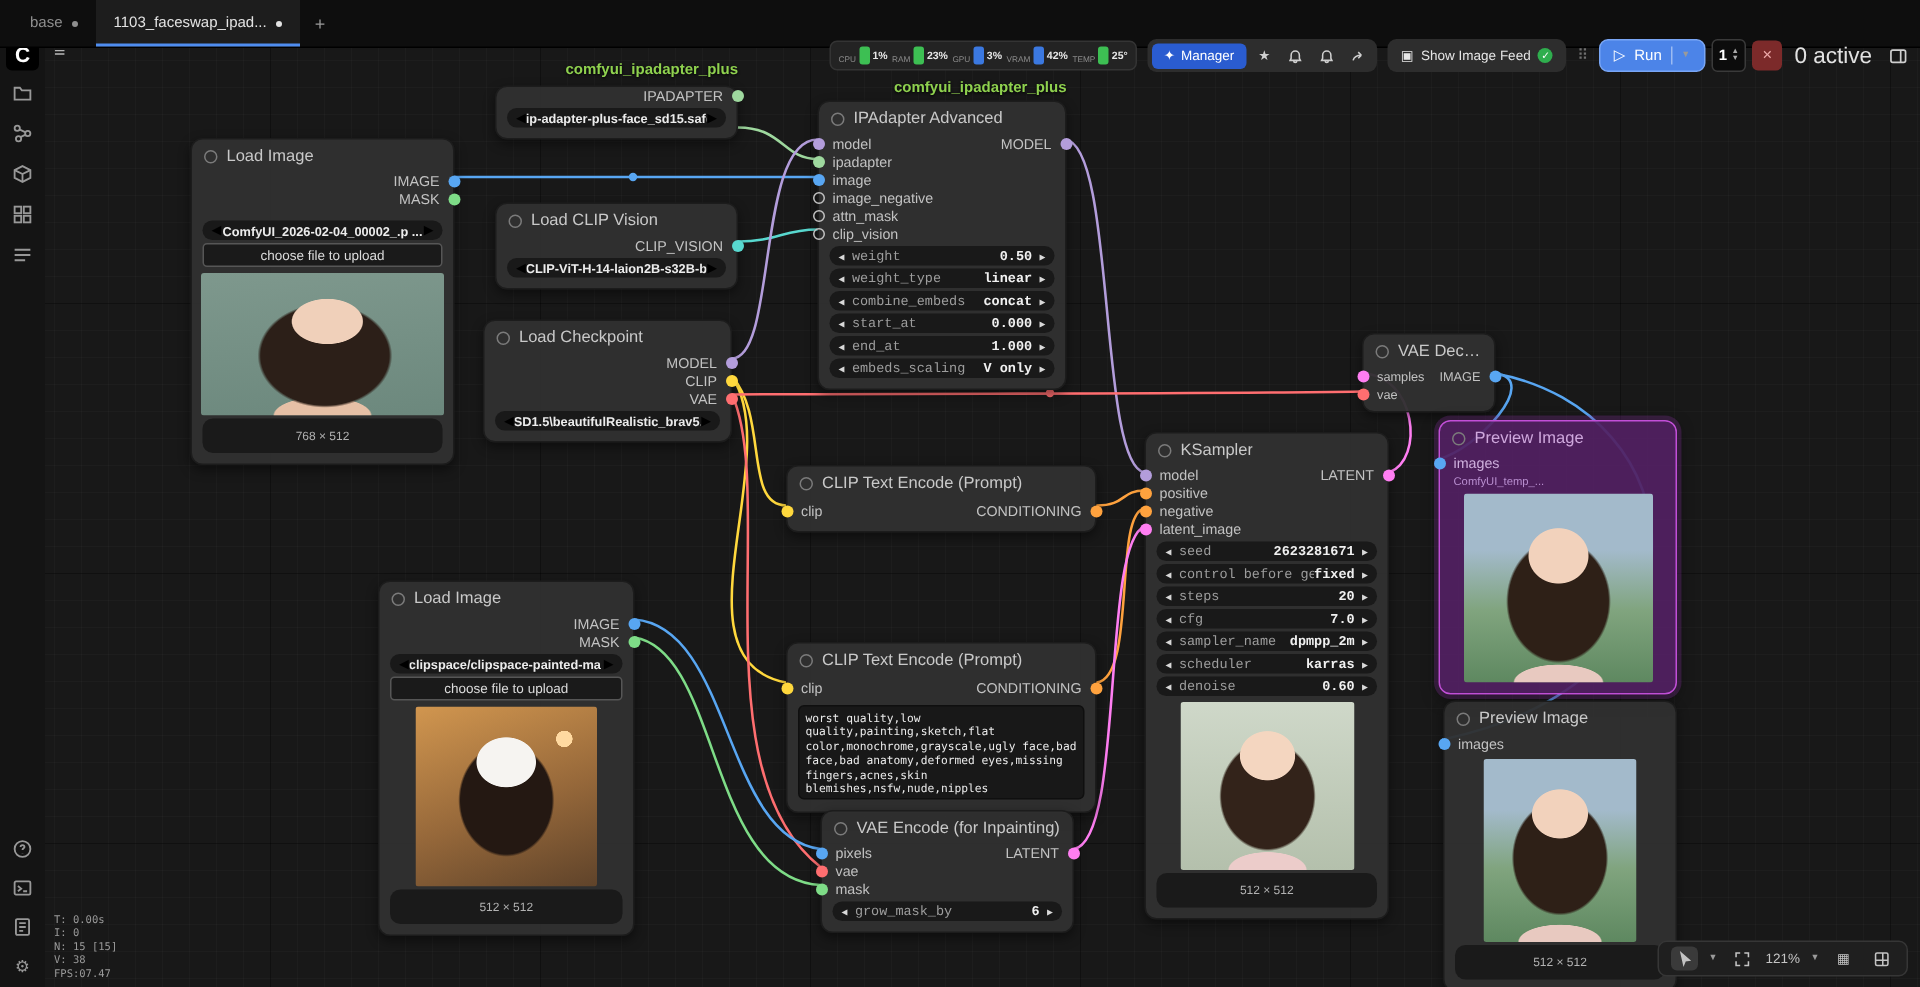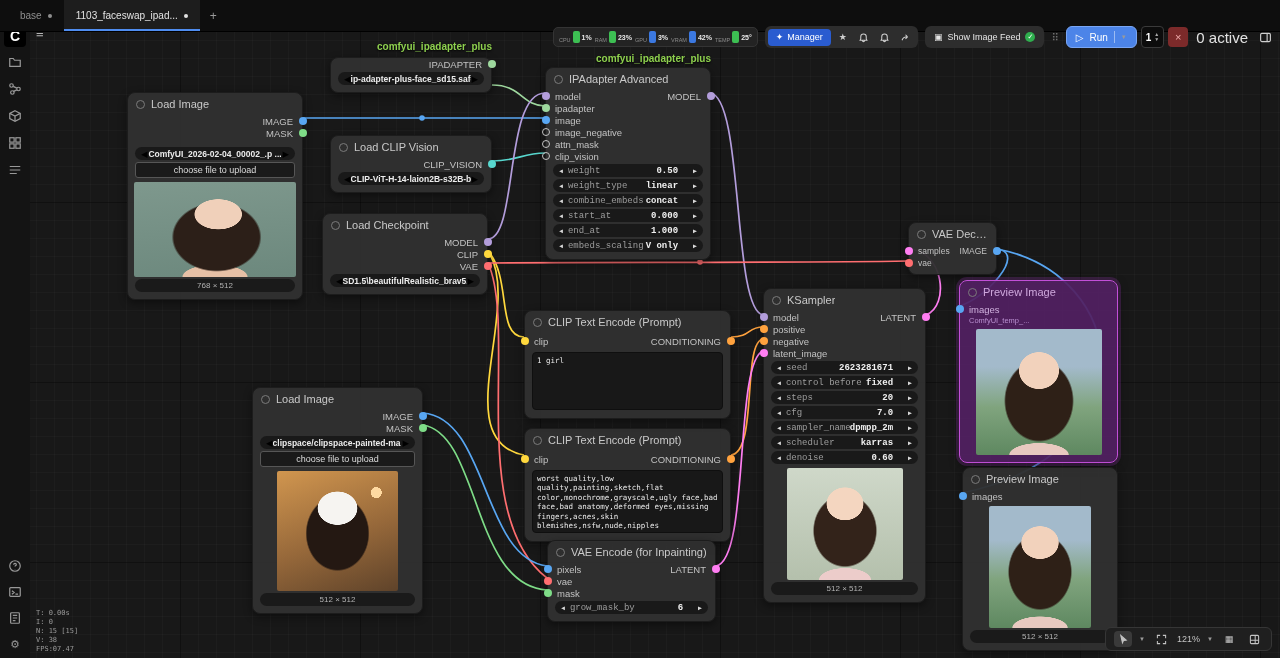--- a/index.html
+++ b/index.html
@@ -84,27 +84,27 @@
   .c-image{background:var(--link-image);border-color:var(--link-image);}
   .c-mask{background:var(--link-mask);border-color:var(--link-mask);}
   .c-ipadapter{background:var(--link-ipadapter);border-color:var(--link-ipadapter);}
   .c-clipvision{background:var(--link-clip-vision);border-color:var(--link-clip-vision);}
   .c-cond{background:var(--link-conditioning);border-color:var(--link-conditioning);}
   .c-latent{background:var(--link-latent);border-color:var(--link-latent);}
   .widget{display:flex;align-items:center;background:#191919;border-radius:8px;margin:2px 7px;height:13px;
     padding:0 6px;font-size:9px;color:#9d9d9d;font-family:Liberation Mono, monospace;}
   .widget .arr{color:#d9d9d9;font-size:6.5px;}
   .widget .wlabel{margin-left:5px;white-space:nowrap;overflow:hidden;}
-  .widget .wvalue{margin-left:auto;margin-right:15px;color:#f0f0f0;font-weight:bold;white-space:nowrap;}
+  .widget .wvalue{margin-left:auto;margin-right:5px;color:#f0f0f0;font-weight:bold;white-space:nowrap;}
   .combo{display:flex;align-items:center;background:#191919;border-radius:8px;margin:2px 7px;height:13px;padding:0 6px;font-size:8.5px;}
   .combo .cvalue{flex:1;text-align:center;color:#ececec;font-weight:bold;white-space:nowrap;overflow:hidden;}
   .upload{margin:2px 7px;border:1px solid #565656;background:#1a1a1a;border-radius:3px;text-align:center;
     font-size:9px;color:#dcdcdc;padding:2px 0;}
   .photo{margin:4px auto 2px;border-radius:2px;}
-  .caption{margin:2px 7px;background:rgba(22,22,22,.85);border-radius:7px;text-align:center;font-size:8px;color:#b2b2b2;padding:2px 0;}
+  .caption{margin:2px 7px;background:rgba(22,22,22,.85);border-radius:7px;text-align:center;font-size:8px;color:#b2b2b2;padding:7px 0;}
   .promptbox{margin:3px 7px;background:#181818;border:1px solid #0f0f0f;border-radius:4px;color:#eaeaea;
     font-family:"DejaVu Sans Mono",monospace;font-size:7.5px;line-height:1.25;padding:3px 4px;overflow:hidden;white-space:pre-wrap;}
   .badge{position:absolute;z-index:2;font-size:10px;font-weight:bold;color:#8fd14f;text-align:right;text-shadow:0 1px 2px #000;}
   .node.selected{background:rgba(82,32,98,.93);border:1.5px solid var(--selection);
     box-shadow:0 0 0 3px rgba(170,60,200,.22),0 3px 10px rgba(0,0,0,.5);}
   .node.selected .ntitle{color:#cfa8dd;}
   .filename{margin:1px 9px;font-size:7.5px;color:#b98fd0;white-space:nowrap;overflow:hidden;}
   
   .stats{position:absolute;left:36px;bottom:4px;z-index:6;font-family:"DejaVu Sans Mono",monospace;
     font-size:7px;line-height:1.3;color:#9a9a9a;}
@@ -461,21 +461,20 @@
       <span class="cdot"></span>
     <span class="ntitle">CLIP Text Encode (Prompt)</span>
     </div>
   <div class="srow" style="height:16px">
       <span class="dot in c-clip" style="top:4px"></span>
       <span>clip</span>
     <span class="spacer"></span>
       <span>CONDITIONING</span>
       <span class="dot out c-cond" style="top:4px"></span>
     </div>
-  <div class="promptbox" style="height:58px">1 girl</div>
 </div>
 
 <div class="node" style="left:524px;top:428px;width:207px;">
   <div class="nheader">
       <span class="cdot"></span>
     <span class="ntitle">CLIP Text Encode (Prompt)</span>
     </div>
   <div class="srow" style="height:16px">
       <span class="dot in c-clip" style="top:4px"></span>
       <span>clip</span>

